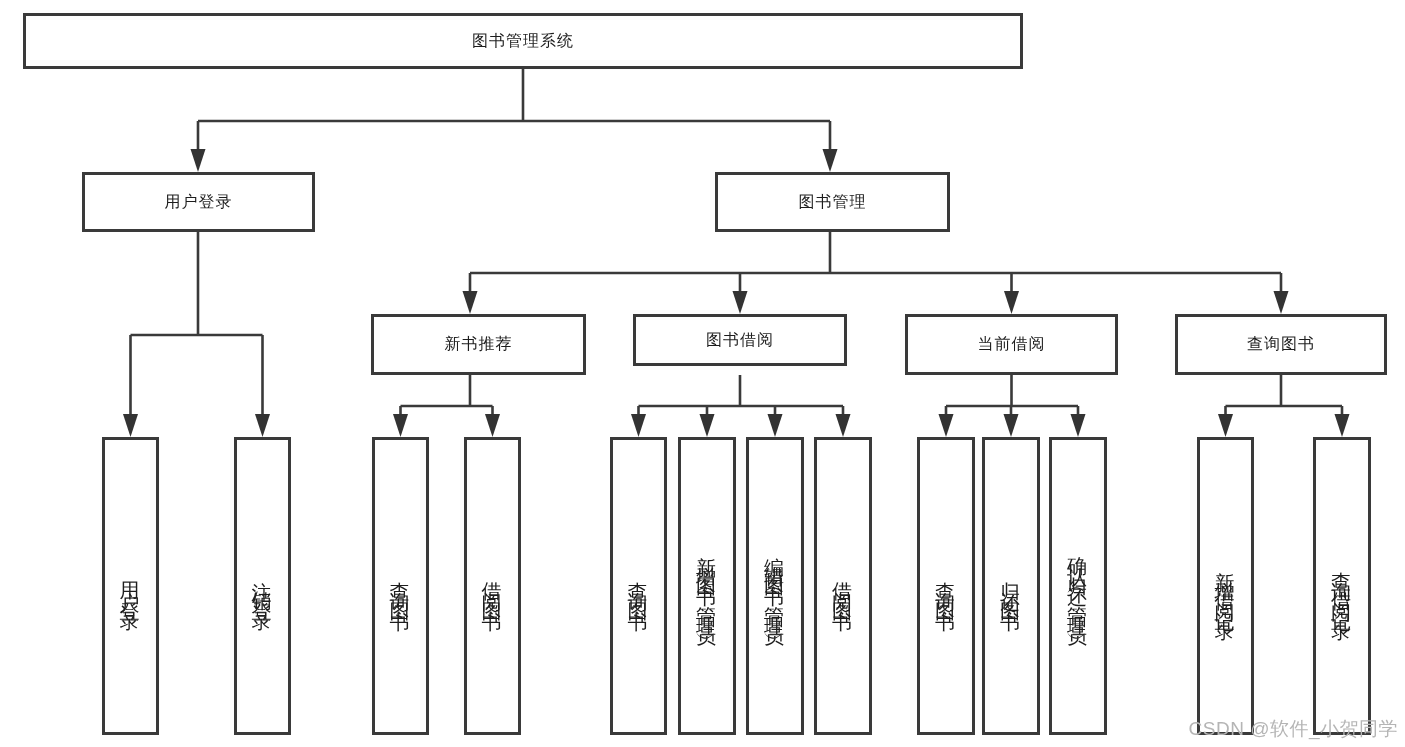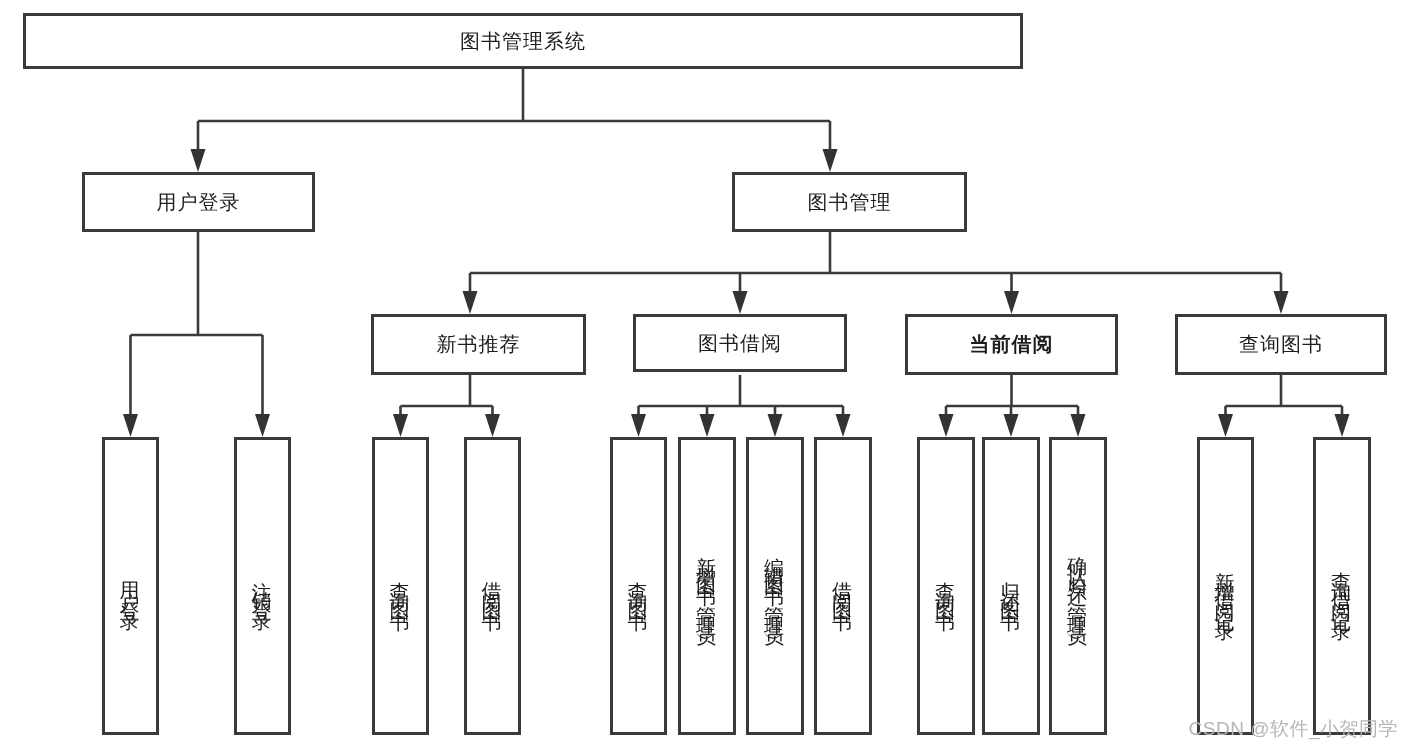--- a/index.html
+++ b/index.html
@@ -39,21 +39,21 @@
     box-sizing: border-box;
     background: #ffffff;
     border: 3px solid #3a3a3a;
     color: #1d1d1d;
     display: flex;
     align-items: center;
     justify-content: center;
     z-index: 1;
   }
   .hnode {
-    font-size: 20px;
+    font-size: 16px;
     letter-spacing: 1px;
     white-space: nowrap;
   }
   .vnode {
     writing-mode: vertical-rl;
     text-orientation: mixed;
     font-size: 20px;
     letter-spacing: 10px;
     top: 437px;
     height: 298px;
@@ -120,25 +120,25 @@
     <g>
       <path d="M1281 375 V406 M1225.5 406 H1342 M1225.5 406 V415 M1342 406 V415"></path>
       <polygon points="1218,414 1233,414 1225.5,437"></polygon>
       <polygon points="1334.5,414 1349.5,414 1342,437"></polygon>
     </g>
   </svg>
 
   <div class="node hnode" style="left:23px; top:13px; width:1000px; height:56px;">图书管理系统</div>
 
   <div class="node hnode" style="left:82px; top:172px; width:233px; height:60px;">用户登录</div>
-  <div class="node hnode" style="left:732px; top:172px; width:235px; height:60px;">图书管理</div>
+  <div class="node hnode" style="left:715px; top:172px; width:235px; height:60px;">图书管理</div>
 
   <div class="node hnode" style="left:363px; top:314px; width:215px; height:61px;margin-left:8px;">新书推荐</div>
-  <div class="node hnode" style="left:633px; top:314px; width:214px; height:58px;">图书借阅</div>
-  <div class="node hnode" style="left:905px; top:314px; width:213px; height:61px;font-weight:bold;">当前借阅</div>
+  <div class="node hnode" style="left:633px; top:314px; width:214px; height:52px;">图书借阅</div>
+  <div class="node hnode" style="left:905px; top:314px; width:213px; height:61px;">当前借阅</div>
   <div class="node hnode" style="left:1175px; top:314px; width:212px; height:61px;">查询图书</div>
 
   <div class="node vnode" style="left:102px; width:57px;">用户登录</div>
   <div class="node vnode" style="left:234px; width:57px;">注销登录</div>
 
   <div class="node vnode" style="left:372px; width:57px;">查询图书</div>
   <div class="node vnode" style="left:464px; width:57px;">借阅图书</div>
 
   <div class="node vnode" style="left:610px; width:57px;">查询图书</div>
   <div class="node vnode" style="left:678px; width:58px;">新增图书（管理员）</div>

